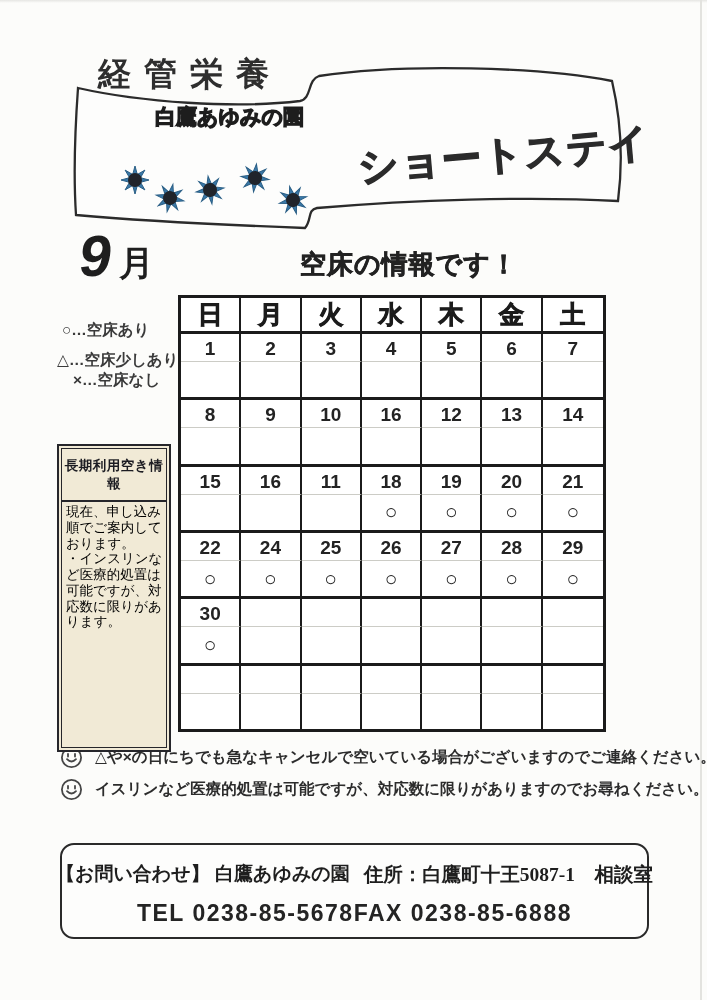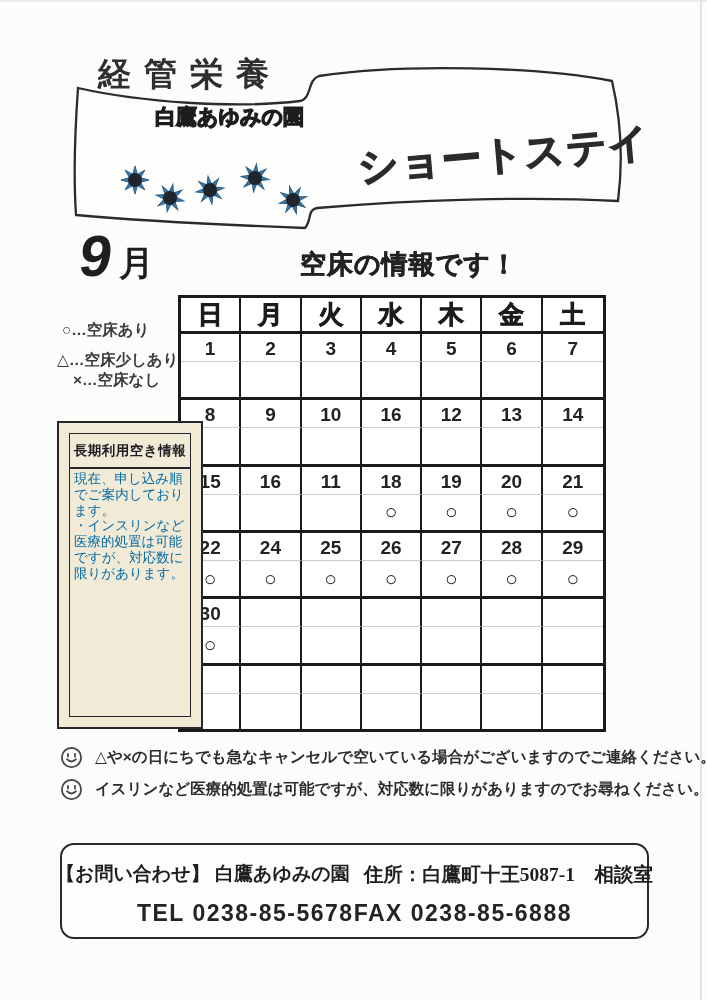--- a/index.html
+++ b/index.html
@@ -60,30 +60,30 @@
   .cal-dates{height:28px;flex:none;}
   .cal-syms{flex:1;min-height:0;}
   .cal-cell{border-right:2px solid #1b1b1b;display:flex;align-items:center;justify-content:center;
     overflow:hidden;}
   .cal-cell:last-child{border-right:none;}
   .cal-date{font-size:19px;font-weight:800;padding-top:3px;border-bottom:1px solid #ccccc6;}
   .cal-sym{font-size:21px;font-weight:400;color:#2a2a2a;}
 
   
   .info-box{
-    position:absolute;left:57px;top:421px;width:146px;height:308px;z-index:2;
-    border:2px solid #26262b;background:#f1ead6;padding:10px;box-sizing:border-box;
+    position:absolute;left:57px;top:444px;width:114px;height:308px;z-index:2;
+    border:2px solid #26262b;background:#f1ead6;padding:2px;box-sizing:border-box;
   }
   .info-inner{border:1px solid #26262b;height:100%;box-sizing:border-box;overflow:hidden;}
   .info-title{
     font-size:13.5px;font-weight:800;text-align:center;padding:8px 0 7px;
     border-bottom:2px solid #26262b;color:#1c1c22;letter-spacing:0.5px;
   }
   .info-body{padding:2px 3px 0 4px;font-family:"Liberation Serif","DejaVu Serif",serif;
-    font-size:13.5px;line-height:1.17;color:#0369a1;}
+    font-size:13.5px;line-height:1.17;color:#000000;}
   .info-body p{margin:0;}
 
   
   .notes{position:absolute;left:60px;top:746px;width:600px;}
   .note-row{display:flex;align-items:center;gap:12px;margin-bottom:9px;}
   .note-text{font-size:15.5px;font-weight:700;color:#2c2c2c;white-space:nowrap;}
   .smiley{flex:none;}
 
   
   .contact-box{

